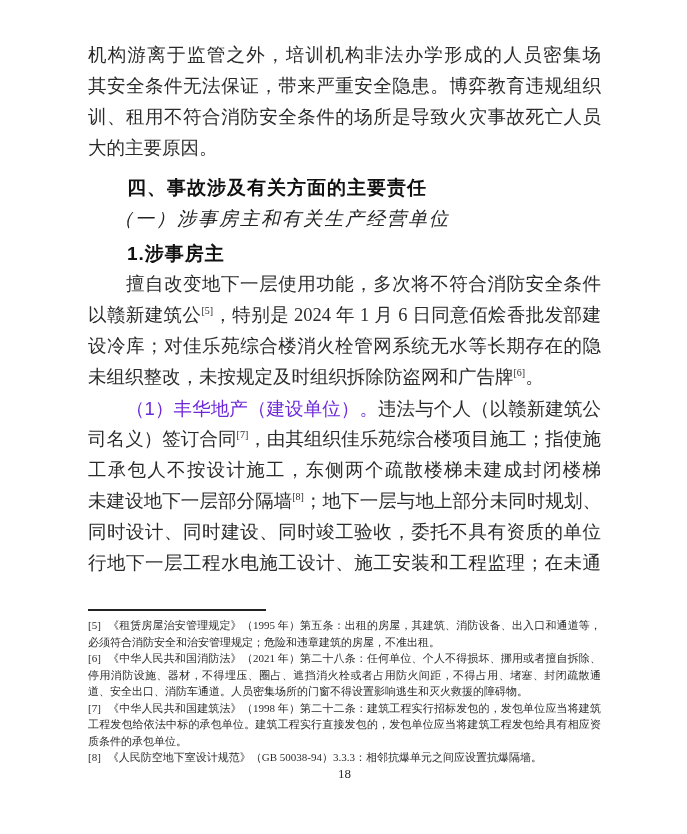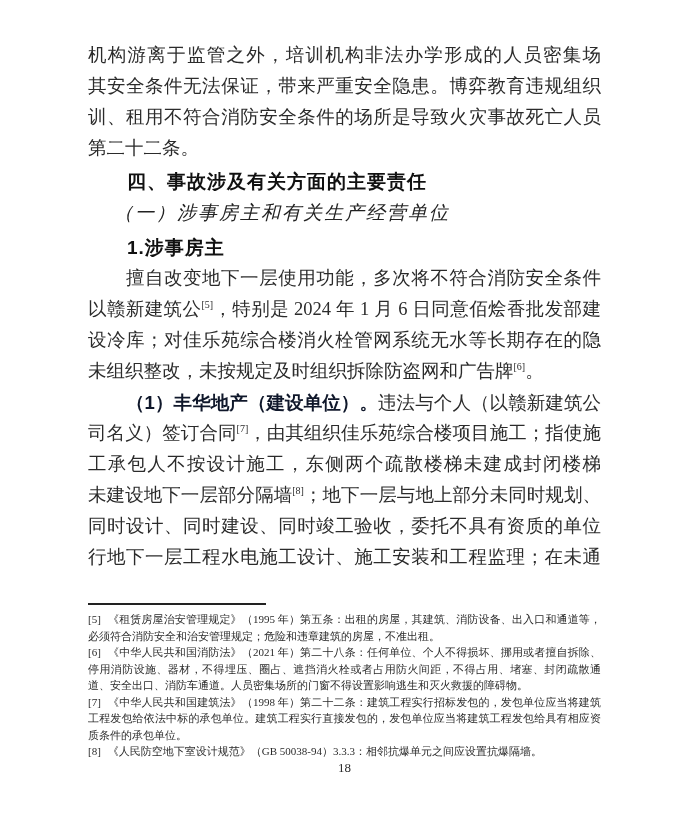--- a/index.html
+++ b/index.html
@@ -32,37 +32,37 @@
 
   .h-section, .h-item {
     font-family: "Liberation Sans", "DejaVu Sans", sans-serif;
     font-weight: 700;
     color: #111111;
     font-size: 19px;
     height: 31px; line-height: 31px;
     text-indent: 39px;
     letter-spacing: 1px;
   }
-  .h-section { margin-top: 2px; }
+  .h-section { margin-top: 8px; }
   .h-sub {
     font-style: italic;
     font-size: 19px;
     color: #222222;
     height: 31px; line-height: 31px;
     text-indent: 26px;
     letter-spacing: 2px;
     margin-top: 0;
   }
   .h-item1 { margin-top: 4px; }
   .h-item2 { margin-top: 2px; }
 
   .bseg {
     font-family: "Liberation Sans", "DejaVu Sans", sans-serif;
-    font-weight: 700;
-    color: #0f172a;
+    font-weight: 400;
+    color: #6d28d9;
   }
 
   .fn-sep {
     width: 178px; height: 0;
     border-top: 2px solid #222222;
     margin: 30px 0 6px 0;
   }
   .fn {
     font-size: 11px;
     line-height: 16.5px;
@@ -80,21 +80,21 @@
 </head>
 <body>
 
 <div class="page">
   <div class="content">
 
     <div>
       <div class="bline">机构游离于监管之外，培训机构非法办学形成的人员密集场所，</div>
       <div class="bline">其安全条件无法保证，带来严重安全隐患。博弈教育违规组织培</div>
       <div class="bline">训、租用不符合消防安全条件的场所是导致火灾事故死亡人员扩</div>
-      <div class="bline jend">第二十二条。</div>
+      <div class="bline jend">大的主要原因。</div>
     </div>
 
     <div class="h-section">四、事故涉及有关方面的主要责任</div>
     <div class="h-sub">（一）涉事房主和有关生产经营单位</div>
     <div class="h-item h-item1">1.涉事房主</div>
 
     <div>
       <div class="bline indent">擅自改变地下一层使用功能，多次将不符合消防安全条件的</div>
       <div class="bline"><span>以赣新建筑公</span><sup class="ref">[5]</sup><span>，特别是 2024 年 1 月 6 日同意佰烩香批发部建</span></div>
       <div class="bline">设冷库；对佳乐苑综合楼消火栓管网系统无水等长期存在的隐患</div>

